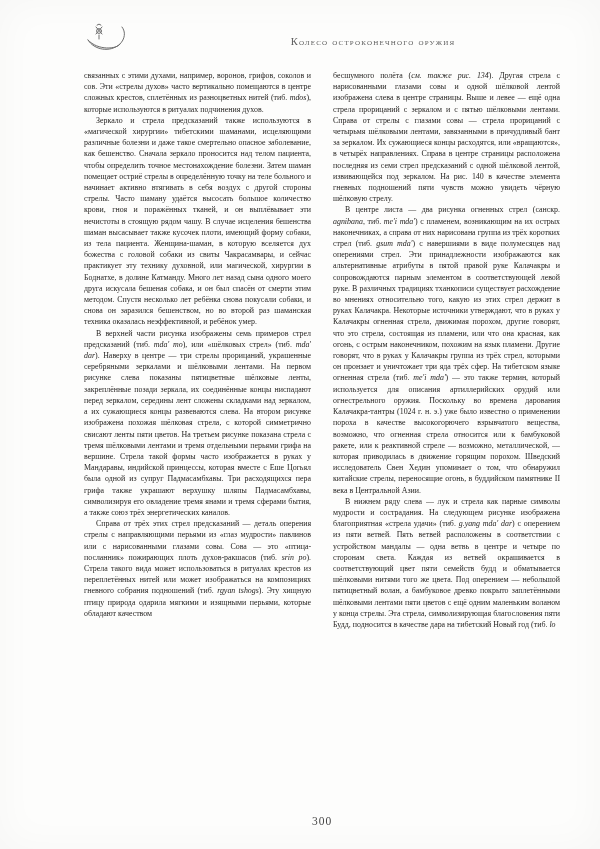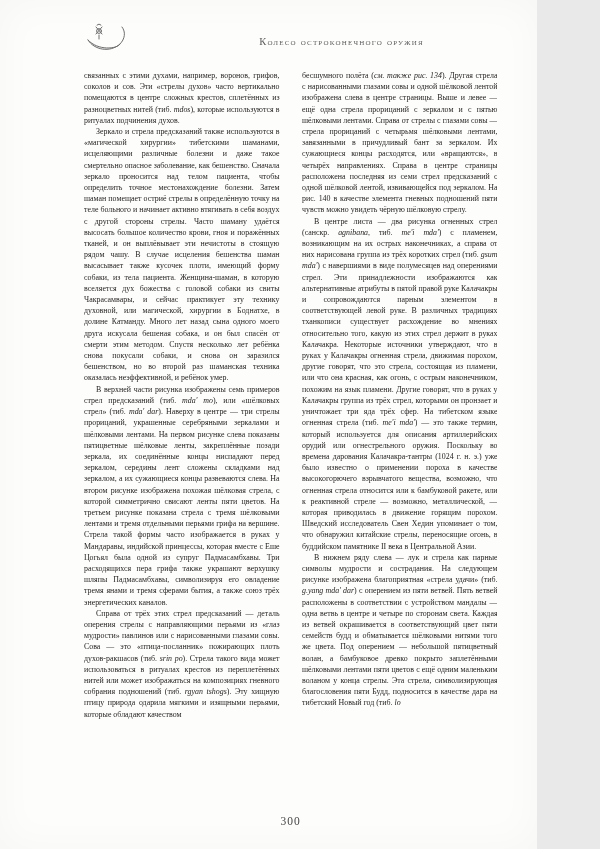--- a/index.html
+++ b/index.html
@@ -3,21 +3,21 @@
 <meta charset="utf-8">
 <style>
   html, body { margin: 0; padding: 0; }
   body {
     width: 600px; height: 849px;
     background: #e9e9e9;
     font-family: "Liberation Serif", "DejaVu Serif", serif;
   }
   .page {
     position: relative;
-    width: 537px; height: 849px;
+    width: 600px; height: 849px;
     background: #fdfdfc;
     box-shadow: inset 0 0 40px rgba(0,0,0,0.03);
     overflow: hidden;
   }
   .page-header {
     position: absolute;
     top: 22px; left: 84px; right: 40px;
     height: 36px;
     display: flex;
     align-items: flex-start;

